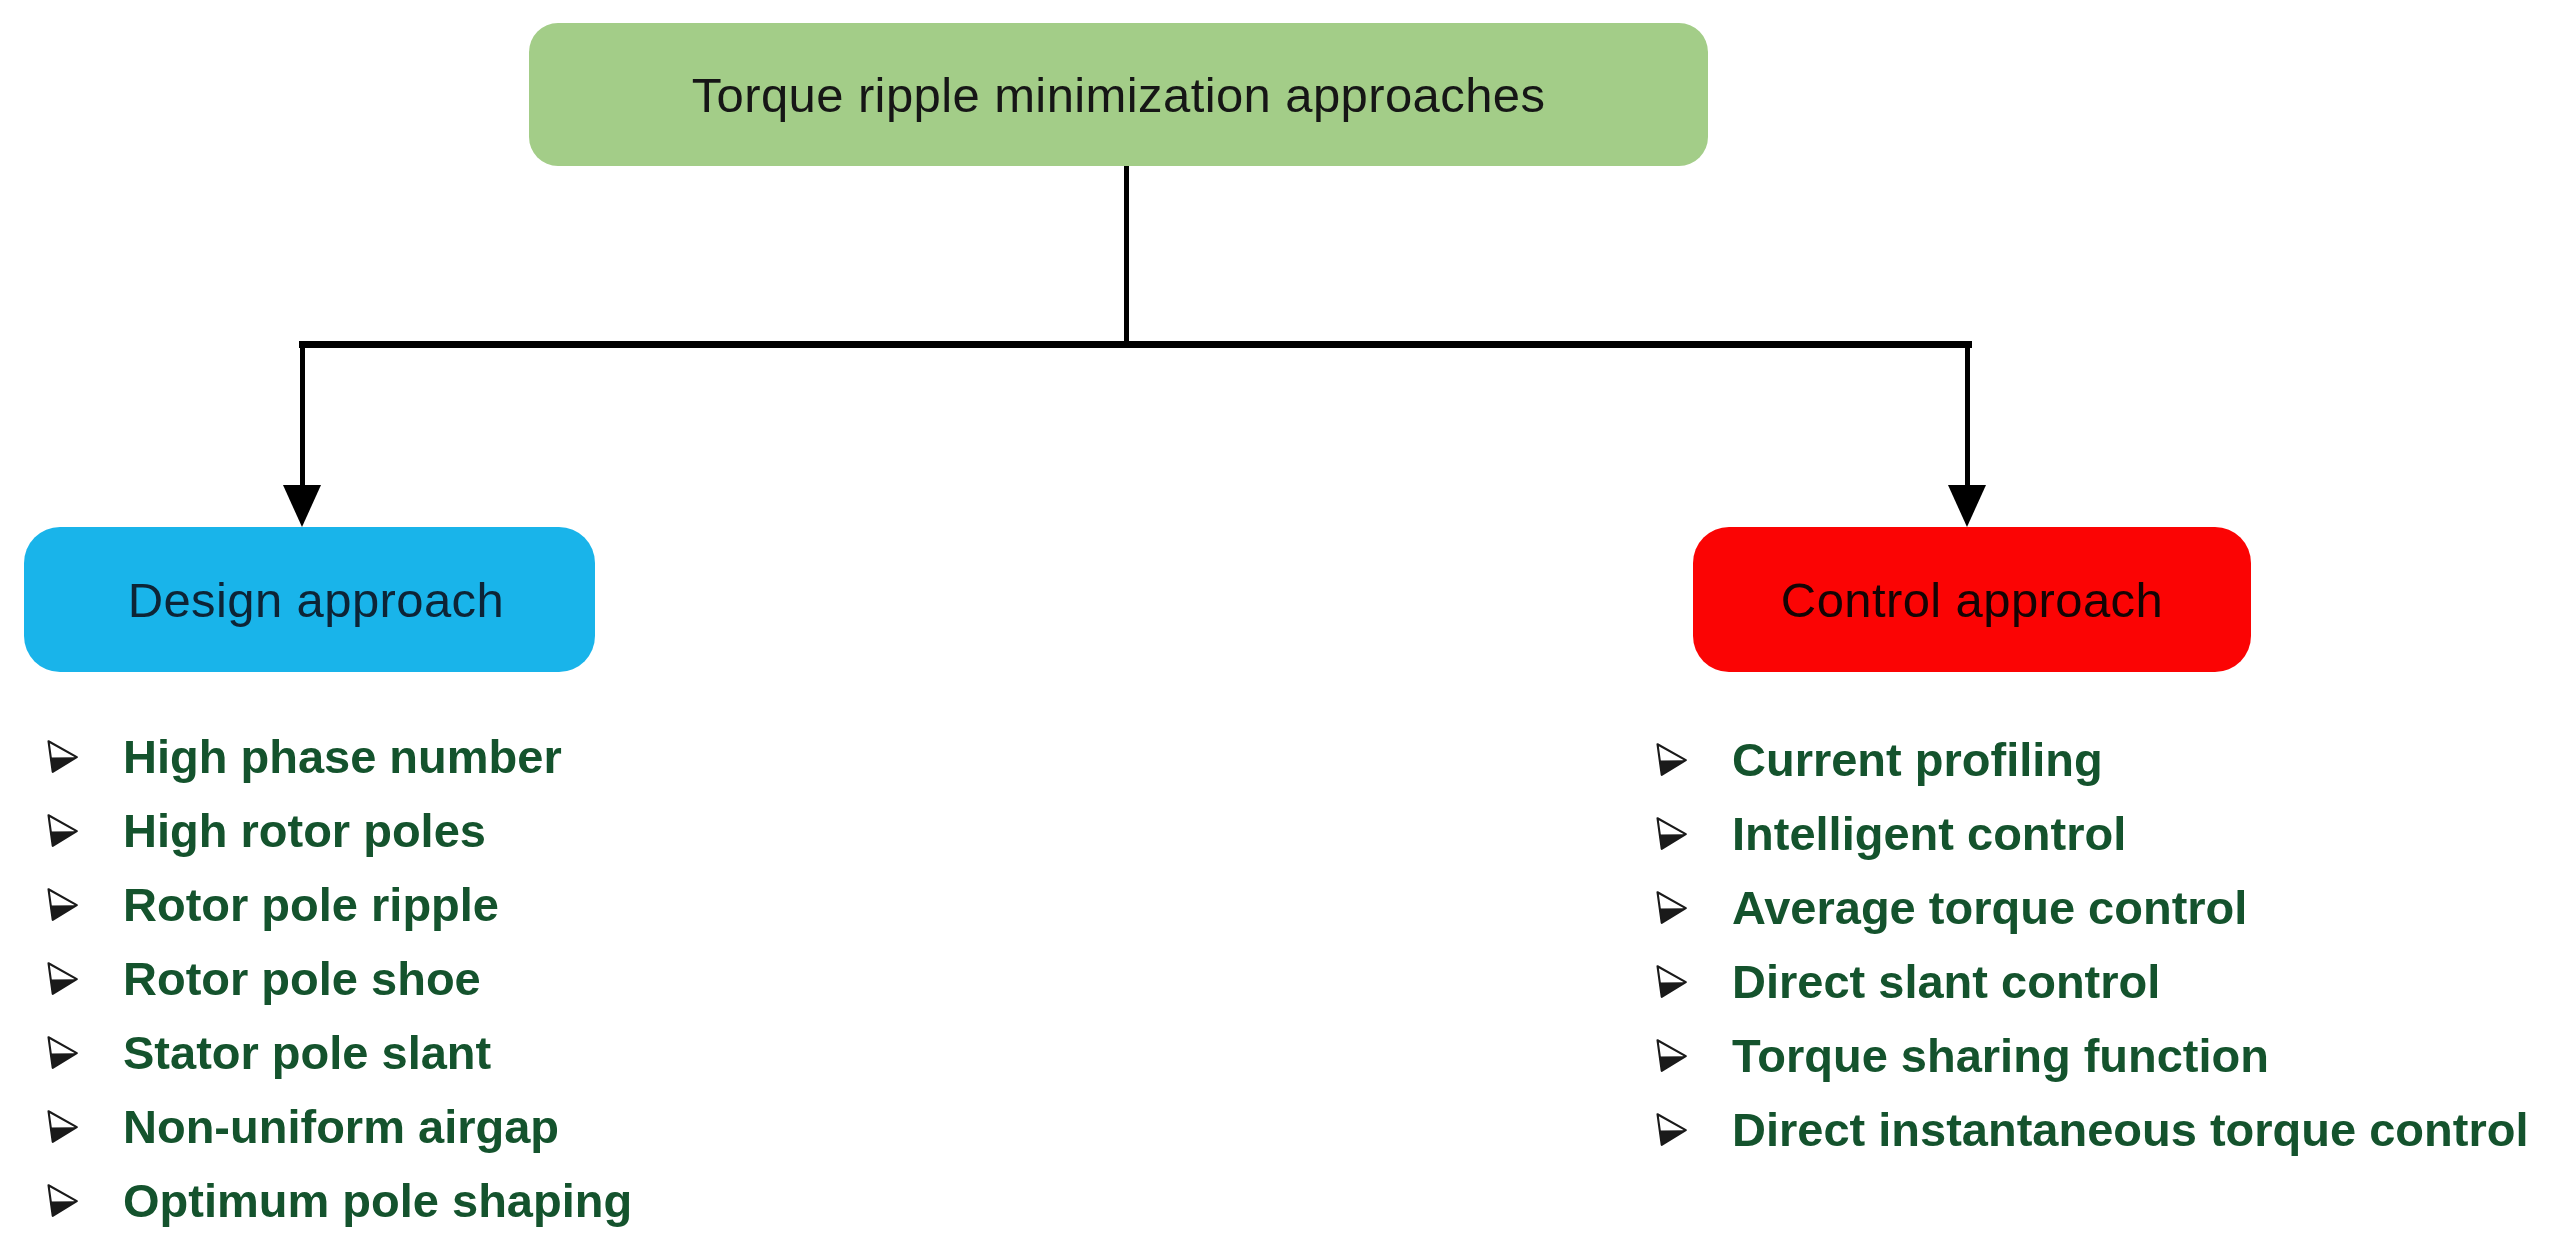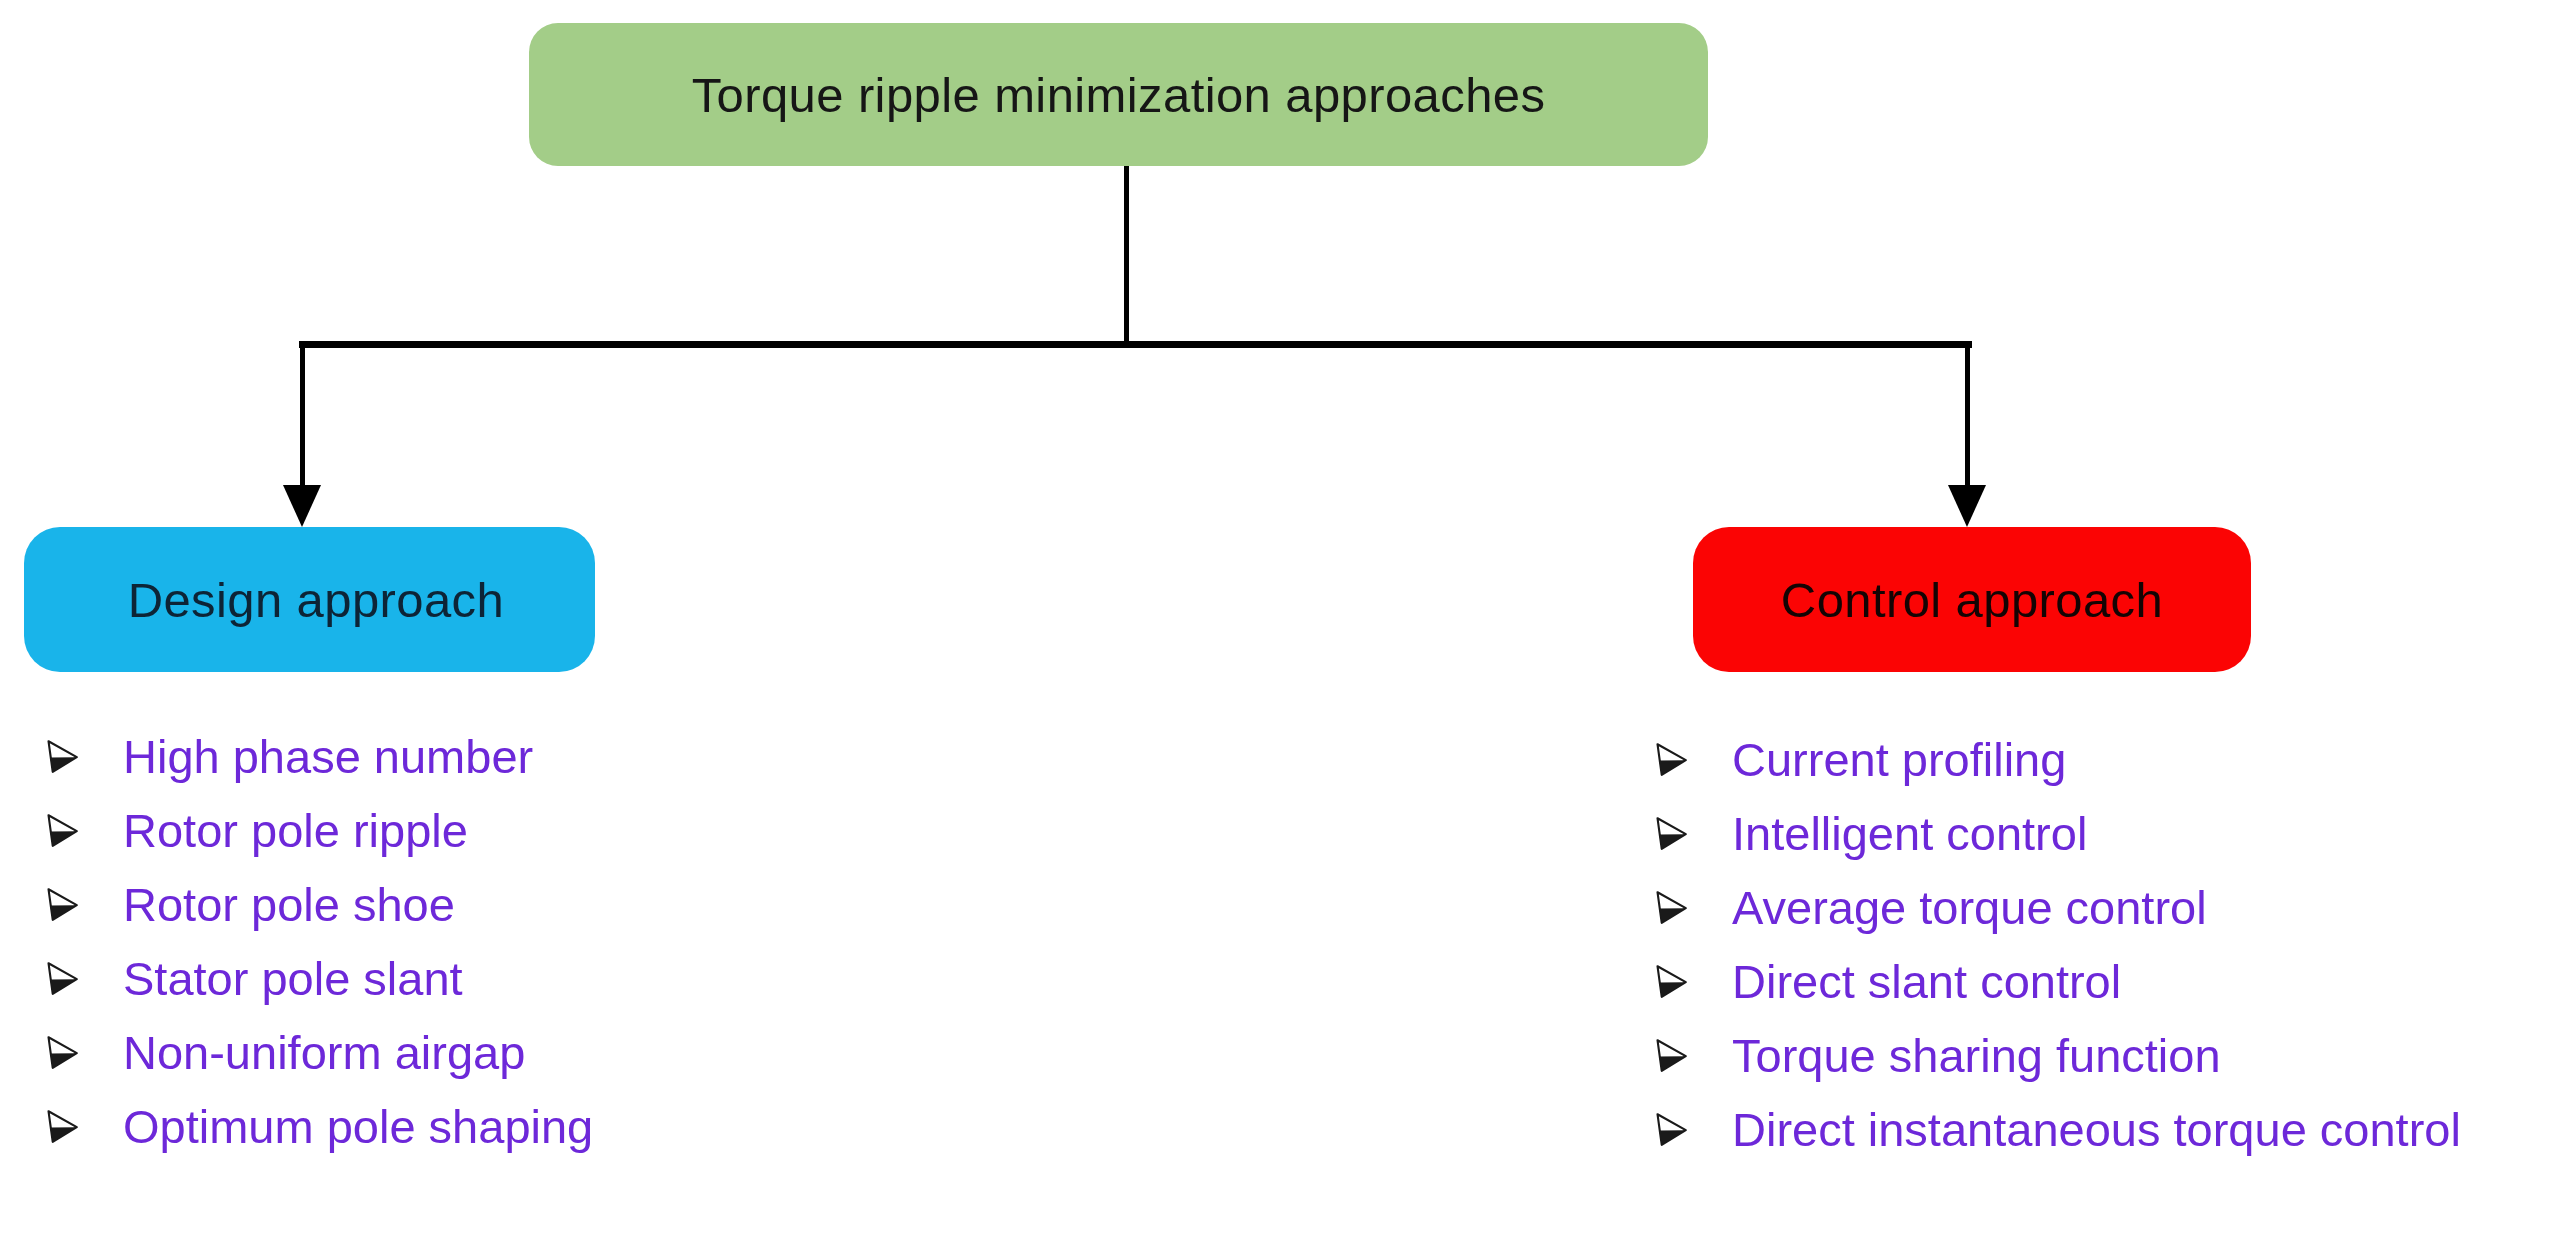--- a/index.html
+++ b/index.html
@@ -54,21 +54,22 @@
     border-right: 19.5px solid transparent;
     border-top: 42px solid #000000;
   }
   .arrowhead-left  { left: 283px;  top: 485px; }
   .arrowhead-right { left: 1948px; top: 485px; }
   .list {
     position: absolute;
     list-style: none;
     margin: 0; padding: 0;
     font-size: 47px;
-    color: #6d28d9;
+    color: #14532d;
+    font-weight: bold;
   }
   .list-design  { left: 42px;   top: 719px; }
   .list-control { left: 1651px; top: 722px; }
   .list li {
     display: flex;
     align-items: center;
     height: 74px;
     white-space: nowrap;
   }
   .bullet {
@@ -113,20 +114,29 @@
       </span>
       <span>High phase number</span>
     </li>
     <li>
       <span class="bullet">
         <svg width="39" height="39" viewBox="0 0 24 24">
             <path d="M4 2.6 L21.4 12.4 L6.6 21.4 Z" fill="none" stroke="#1a1a1a" stroke-width="1.3" stroke-linejoin="round"></path>
             <path d="M5.1 12.6 L21.4 12.4 L6.6 21.4 Z" fill="#1a1a1a"></path>
           </svg>
       </span>
+      <span>High rotor poles</span>
+    </li>
+    <li>
+      <span class="bullet">
+        <svg width="39" height="39" viewBox="0 0 24 24">
+            <path d="M4 2.6 L21.4 12.4 L6.6 21.4 Z" fill="none" stroke="#1a1a1a" stroke-width="1.3" stroke-linejoin="round"></path>
+            <path d="M5.1 12.6 L21.4 12.4 L6.6 21.4 Z" fill="#1a1a1a"></path>
+          </svg>
+      </span>
       <span>Rotor pole ripple</span>
     </li>
     <li>
       <span class="bullet">
         <svg width="39" height="39" viewBox="0 0 24 24">
             <path d="M4 2.6 L21.4 12.4 L6.6 21.4 Z" fill="none" stroke="#1a1a1a" stroke-width="1.3" stroke-linejoin="round"></path>
             <path d="M5.1 12.6 L21.4 12.4 L6.6 21.4 Z" fill="#1a1a1a"></path>
           </svg>
       </span>
       <span>Rotor pole shoe</span>

